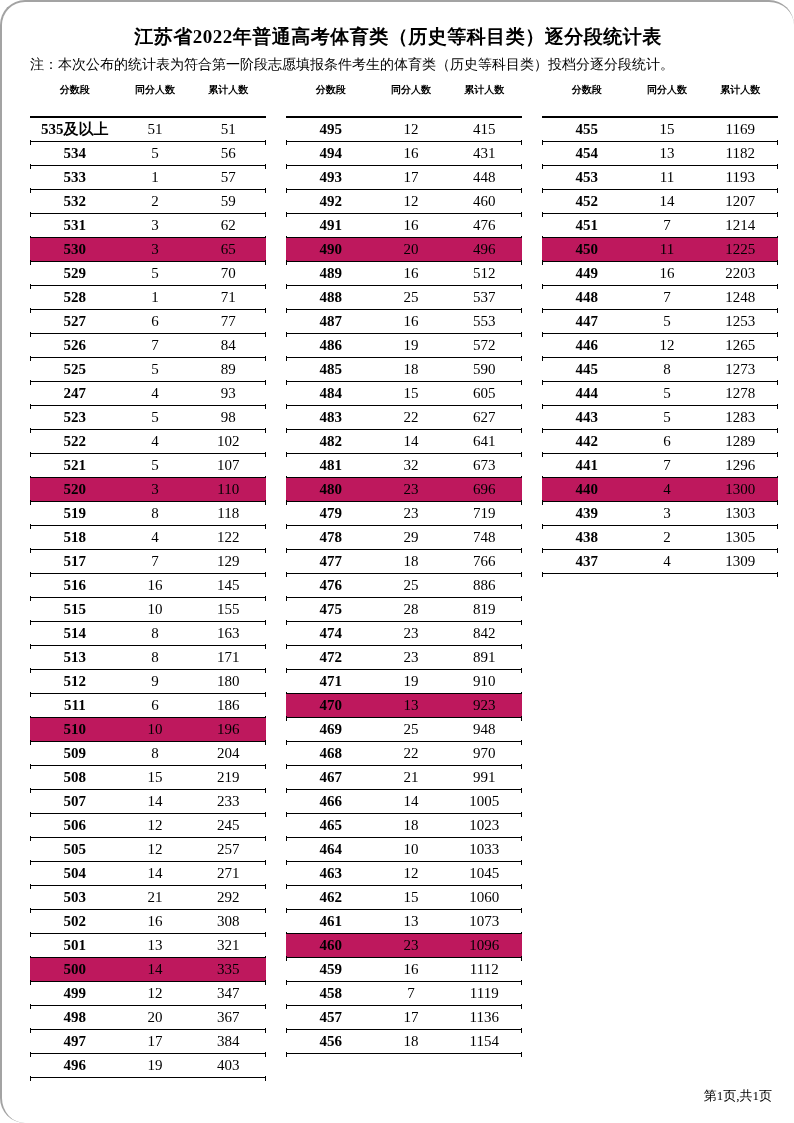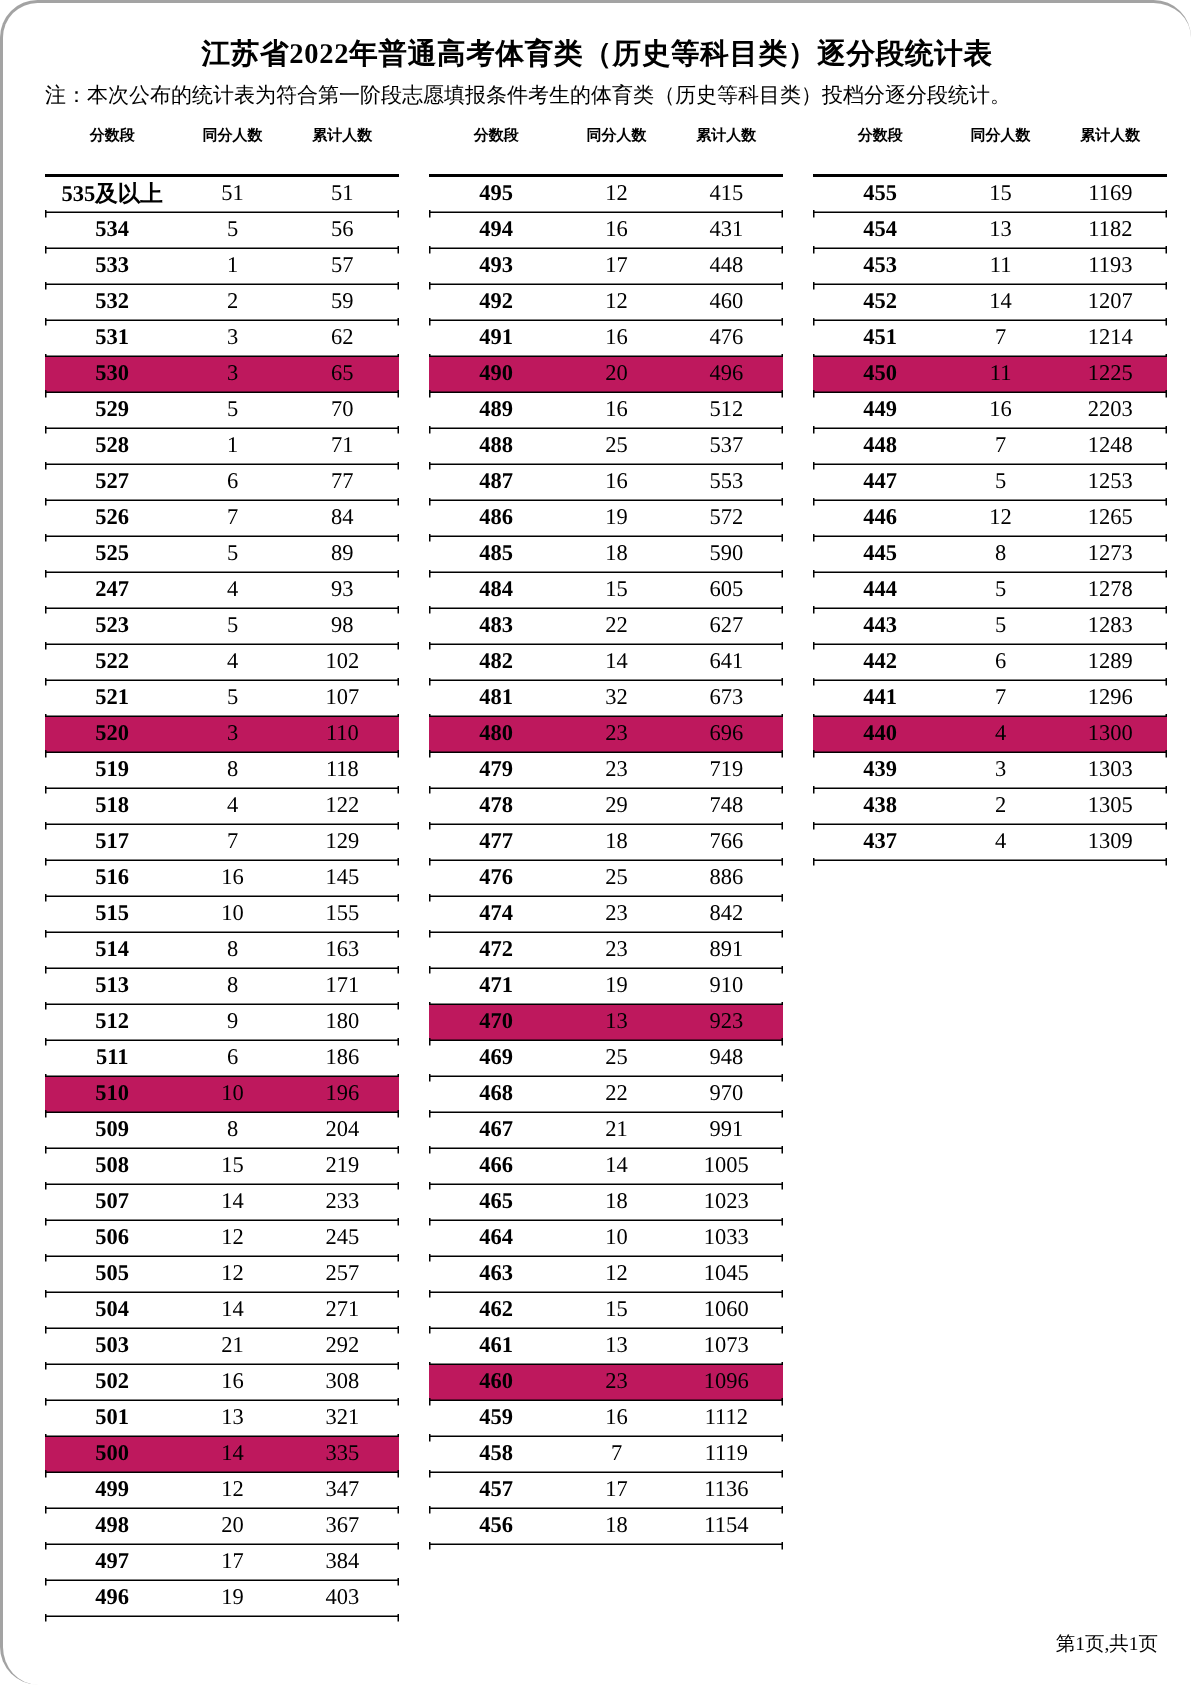--- a/index.html
+++ b/index.html
@@ -390,20 +390,25 @@
           <span class="score">477</span>
           <span>18</span>
           <span>766</span>
         </div>
         <div class="row">
           <span class="score">476</span>
           <span>25</span>
           <span>886</span>
         </div>
         <div class="row">
+          <span class="score">475</span>
+          <span>28</span>
+          <span>819</span>
+        </div>
+        <div class="row">
           <span class="score">474</span>
           <span>23</span>
           <span>842</span>
         </div>
         <div class="row">
           <span class="score">472</span>
           <span>23</span>
           <span>891</span>
         </div>
         <div class="row">

